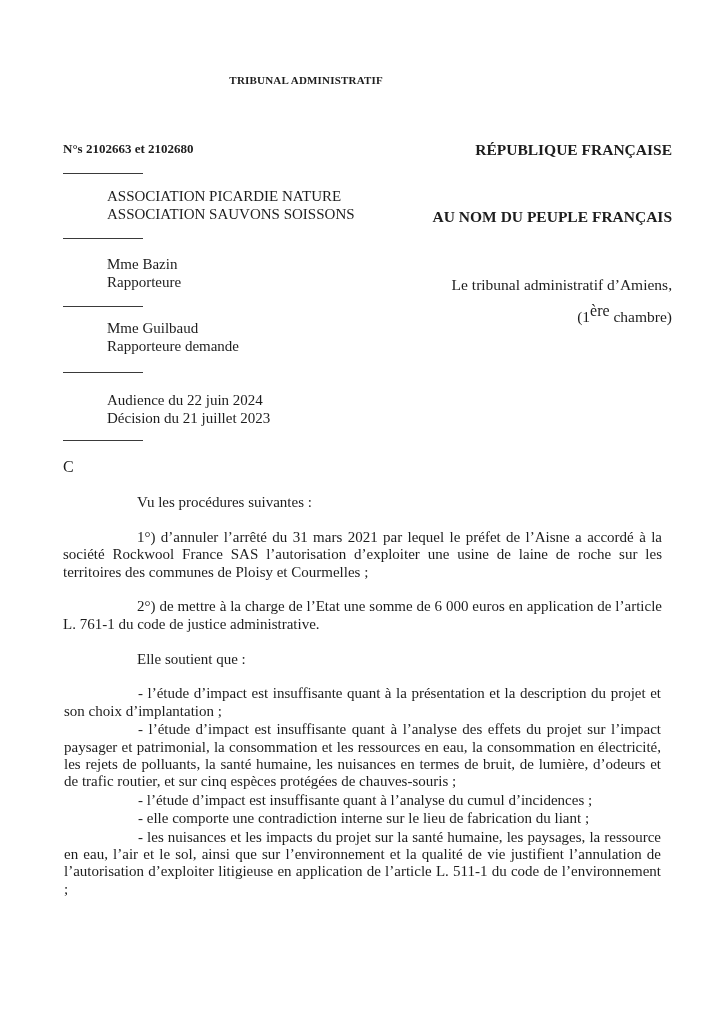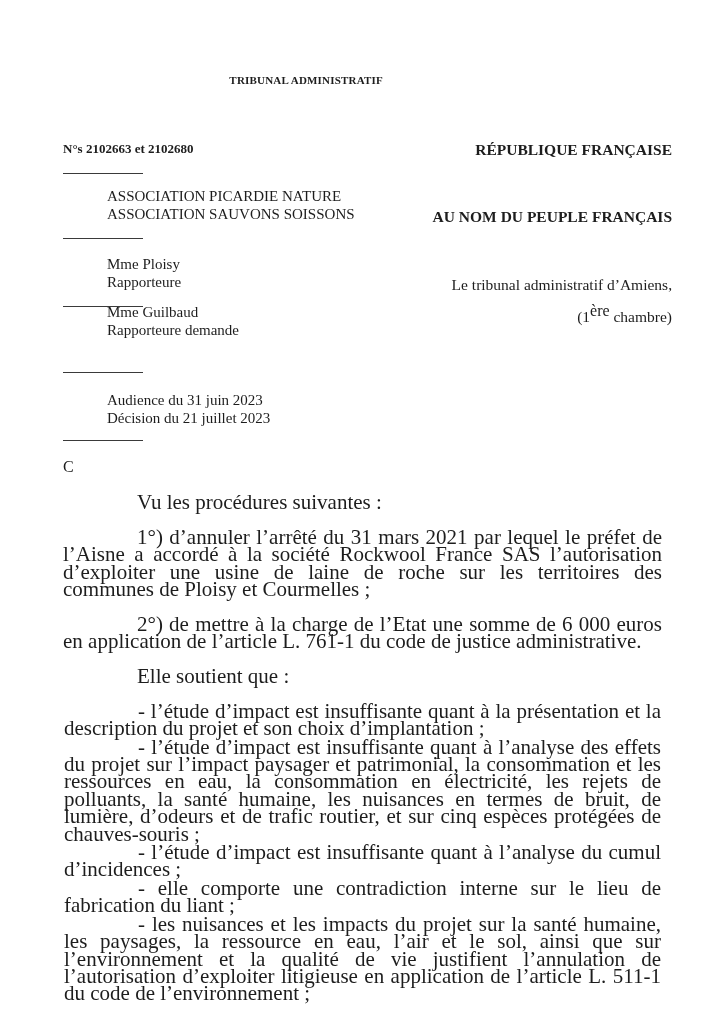--- a/index.html
+++ b/index.html
@@ -44,39 +44,39 @@
   .sep-5 { left: 63px; top: 440px; }
 
   .left-block {
     left: 63px;
     font-size: 15px;
     line-height: 17.5px;
     margin-left: 44px;
   }
   .parties-block  { top: 188px; }
   .bazin-block    { top: 256px; }
-  .guilbaud-block { top: 304px; }
+  .guilbaud-block { top: 320px; }
   .dates-block    { top: 392px; }
   .code-letter    { left: 63px; top: 458px; font-size: 16px; }
 
   .right-col {
     left: 420px; width: 252px;
     text-align: right;
     font-size: 15.5px;
     line-height: 17.5px;
   }
   .republique { top: 141px; font-weight: bold; }
   .au-nom     { top: 208px; font-weight: bold; white-space: nowrap; }
   .trib-line  { top: 276px; white-space: nowrap; }
   .chamber    { top: 308px; }
   .chamber sup { font-size: 16px; line-height: 0; }
 
   .body-text {
     left: 63px; top: 494px; width: 599px;
-    font-size: 21px;
+    font-size: 15px;
     line-height: 17.4px;
     text-align: justify;
   }
   .body-text p {
     margin: 0 0 17.4px 0;
     text-indent: 74px;
   }
   .body-text p.plea {
     margin: 1px;
   }
@@ -96,33 +96,33 @@
   <div class="abs case-numbers">N°s 2102663 et 2102680</div>
   <div class="abs sep sep-1"></div>
 
   <div class="abs left-block parties-block">
     <div>ASSOCIATION PICARDIE NATURE</div>
     <div>ASSOCIATION SAUVONS SOISSONS</div>
   </div>
   <div class="abs sep sep-2"></div>
 
   <div class="abs left-block bazin-block">
-    <div>Mme Ploisy</div>
+    <div>Mme Bazin</div>
     <div>Rapporteure</div>
   </div>
   <div class="abs sep sep-3"></div>
 
   <div class="abs left-block guilbaud-block">
     <div>Mme Guilbaud</div>
     <div>Rapporteure demande</div>
   </div>
   <div class="abs sep sep-4"></div>
 
   <div class="abs left-block dates-block">
-    <div>Audience du 31 juin 2023</div>
+    <div>Audience du 22 juin 2024</div>
     <div>Décision du 21 juillet 2023</div>
   </div>
   <div class="abs sep sep-5"></div>
 
   <div class="abs code-letter">C</div>
 
   <div class="abs right-col republique">RÉPUBLIQUE FRANÇAISE</div>
   <div class="abs right-col au-nom">AU NOM DU PEUPLE FRANÇAIS</div>
   <div class="abs right-col trib-line">Le tribunal administratif d’Amiens,</div>
   <div class="abs right-col chamber"><span>(1</span><sup>ère</sup><span> chambre)</span></div>

